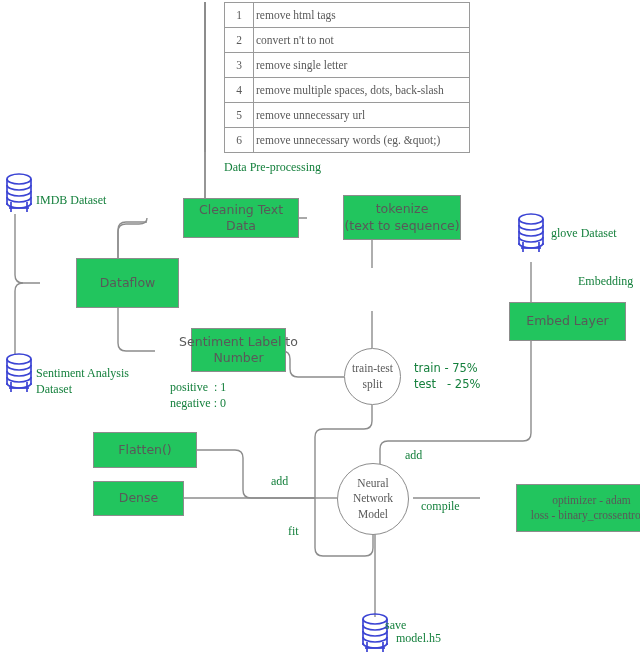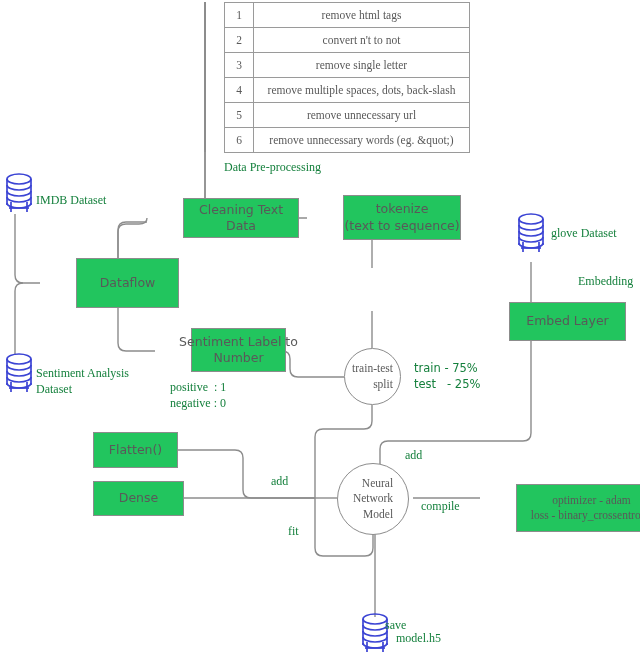--- a/index.html
+++ b/index.html
@@ -41,21 +41,21 @@
   }
   .circle {
     position: absolute;
     box-sizing: border-box;
     border: 1px solid #8c8c8c;
     border-radius: 50%;
     background: #ffffff;
     display: flex;
     align-items: center;
     justify-content: center;
-    text-align: right;
+    text-align: center;
     color: #595959;
     font-size: 11.5px;
     line-height: 1.35;
     font-family: "Liberation Serif", serif;
   }
   .lbl {
     position: absolute;
     color: #15803d;
     font-family: "Liberation Serif", serif;
     font-size: 12px;
@@ -81,21 +81,21 @@
     font-family: "Liberation Serif", serif;
     font-size: 11.5px;
     height: 24px;
     padding: 0 2px;
   }
   #pp-table td.num {
     width: 24px;
     text-align: center;
   }
   #pp-table td.txt {
-    text-align: center;
+    text-align: left;
   }
   
   .db {
     position: absolute;
   }
 </style>
 </head>
 <body>
 
 <div id="canvas">
@@ -267,21 +267,21 @@
 
   <div class="node" style="left:473px; top:302px; width:117px; height:39px;text-align:center;">Embed Layer</div>
 
   <div class="circle" style="left:344px; top:348px; width:57px; height:57px; white-space:pre;">train-test
 split</div>
 
   <div class="circle" style="left:337px; top:463px; width:72px; height:72px; white-space:pre;">Neural
 Network
 Model</div>
 
-  <div class="node" style="left:57px; top:432px; width:85px; height:36px;">Flatten()</div>
+  <div class="node" style="left:57px; top:432px; width:104px; height:36px;">Flatten()</div>
 
   <div class="node" style="left:57px; top:481px; width:91px; height:35px;">Dense</div>
 
   <div class="node" style="left:480px; top:484px; width:151px; height:48px; white-space:pre; font-family:'Liberation Serif', serif; font-size:11.5px;text-align:center;">optimizer - adam
 loss - binary_crossentropy</div>
 
   <div class="lbl" style="left:538px; top:273px;margin-left:40px;">Embedding</div>
 
   <div class="lbl lbl-sans" style="left:414px; top:361px;">train - 75%
 test   - 25%</div>

